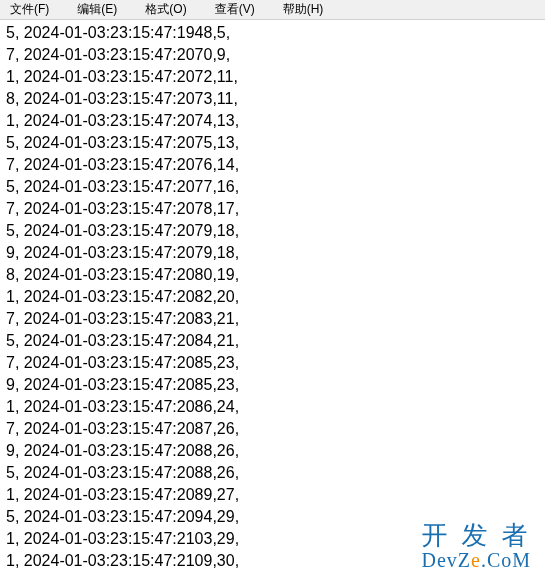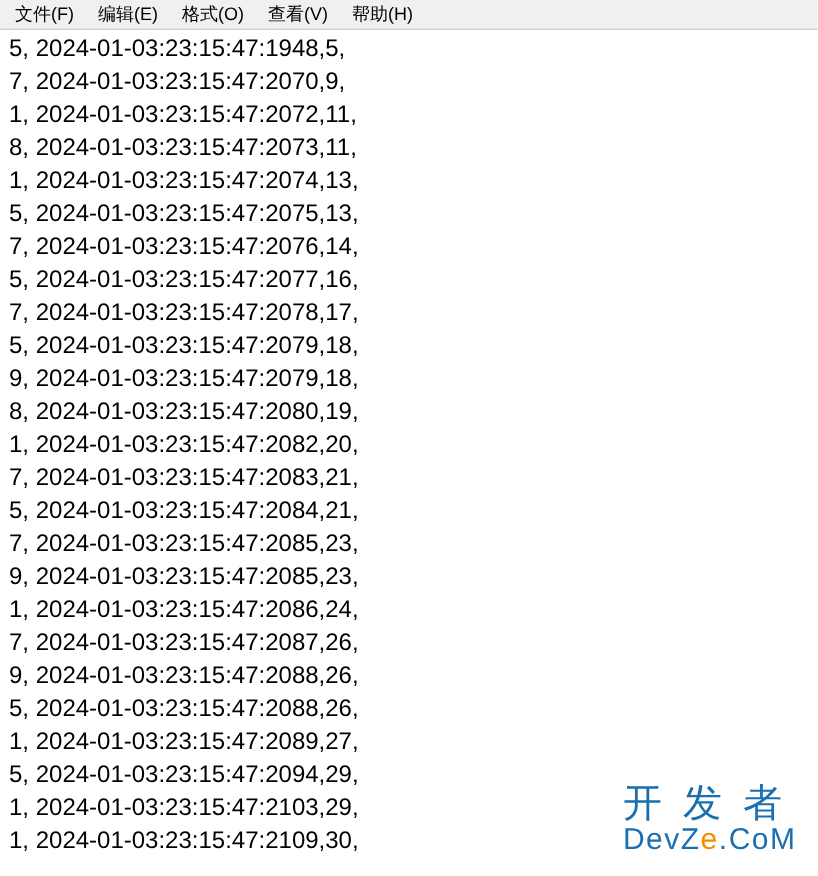--- a/index.html
+++ b/index.html
@@ -10,21 +10,21 @@
   body {
     font-family: "Microsoft YaHei", "SimSun", Arial, sans-serif;
     background: #ffffff;
     width: 545px;
     height: 584px;
     overflow: hidden;
     position: relative;
   }
   .menubar {
     display: flex;
-    gap: 4px;
+    gap: 16px;
     padding: 2px 4px 2px 4px;
     font-size: 12px;
     color: #000;
     background: #f0f0f0;
     border-bottom: 1px solid #d0d0d0;
     height: 20px;
     align-items: center;
   }
   .menubar .menu-item {
     padding: 0 6px;
@@ -55,20 +55,21 @@
     letter-spacing: 14px;
     color: #1a6fb0;
     font-weight: 400;
     margin-right: -14px;
   }
   .watermark .bottom {
     font-size: 20px;
     color: #1a6fb0;
     letter-spacing: 1px;
     margin-top: 2px;
+    font-family: Liberation Serif, serif;
   }
   .watermark .bottom .accent {
     color: #f28c00;
   }
 </style>
 </head>
 <body>
 
 <div class="menubar">
   <span class="menu-item">文件(F)</span>

